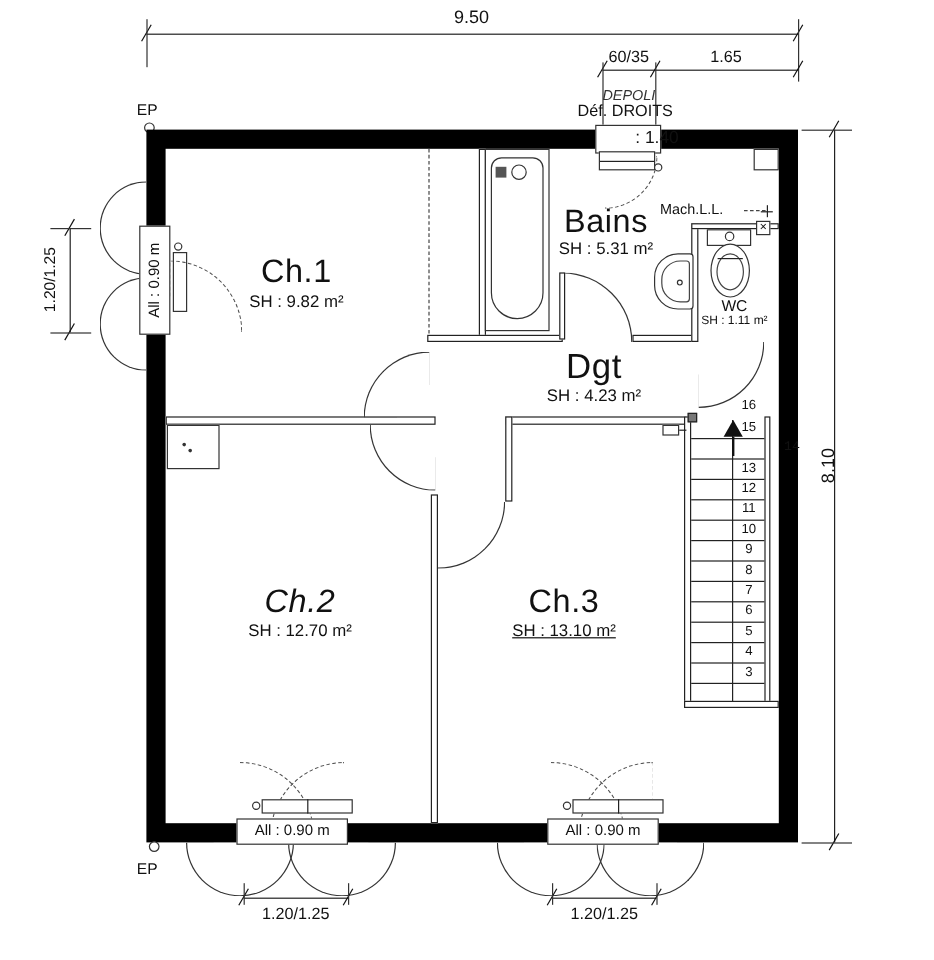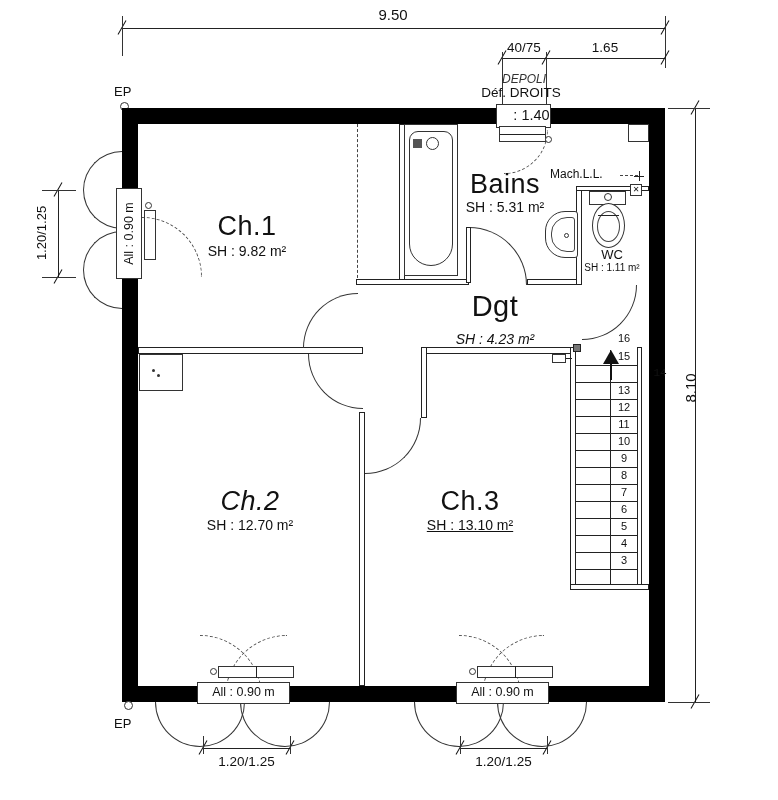--- a/index.html
+++ b/index.html
@@ -42,21 +42,21 @@
 </head>
 <body>
 
 <div class="abs dim c txt" style="left:343px;top:6px;width:100px;height:16px;font-size:15px;">9.50</div>
 <div class="abs lh" style="left:122px;top:28px;width:543px;"></div>
 <div class="abs tick" style="left:114px;top:27px;"></div>
 <div class="abs tick" style="left:657px;top:27px;"></div>
 <div class="abs xl" style="left:122px;top:16px;width:1px;height:40px;"></div>
 <div class="abs xl" style="left:665px;top:16px;width:1px;height:52px;"></div>
 
-<div class="abs dim c txt" style="left:494px;top:40px;width:60px;height:16px;font-size:13.5px;">40/75</div>
+<div class="abs dim c txt" style="left:494px;top:40px;width:60px;height:16px;font-size:13.5px;">60/35</div>
 <div class="abs dim c txt" style="left:575px;top:40px;width:60px;height:16px;font-size:13.5px;">1.65</div>
 <div class="abs lh" style="left:502px;top:58px;width:163px;"></div>
 <div class="abs tick" style="left:494px;top:57px;"></div>
 <div class="abs tick" style="left:538px;top:57px;"></div>
 <div class="abs tick" style="left:657px;top:57px;"></div>
 <div class="abs xl" style="left:502px;top:52px;width:1px;height:52px;"></div>
 <div class="abs xl" style="left:546px;top:52px;width:1px;height:52px;"></div>
 
 <div class="abs c txt" style="left:489px;top:72px;width:70px;height:13px;font-size:12px;font-style:italic;color:#333;">DEPOLI</div>
 <div class="abs c txt" style="left:461px;top:85px;width:120px;height:16px;font-size:13.5px;">Déf. DROITS</div>
@@ -82,21 +82,21 @@
 
 <div class="abs semi-l" style="left:83px;top:151px;width:39px;height:78px;"></div>
 <div class="abs semi-l" style="left:83px;top:231px;width:39px;height:78px;"></div>
 <div class="abs whiterect" style="left:116px;top:188px;width:26px;height:91px;"></div>
 <div class="abs small c txt rot90" style="left:83px;top:226px;width:92px;height:15px;font-size:12.5px;">All : 0.90 m</div>
 <div class="abs darc-tr" style="left:142px;top:217px;width:60px;height:60px;"></div>
 <div class="abs thinrect" style="left:144px;top:210px;width:12px;height:50px;"></div>
 <div class="abs circ" style="left:145px;top:202px;width:7px;height:7px;"></div>
 
 <div class="abs whiterect" style="left:496px;top:104px;width:55px;height:24px;"></div>
-<div class="abs dim c txt" style="left:496px;top:107px;width:55px;height:17px;font-size:14.5px;padding-left:16px;">: 1.40</div>
+<div class="abs dim c txt" style="left:512px;top:107px;width:55px;height:17px;font-size:14.5px;padding-left:16px;">: 1.40</div>
 <div class="abs darc-br" style="left:504px;top:130px;width:44px;height:44px;"></div>
 <div class="abs thinrect" style="left:499px;top:126px;width:47px;height:16px;background:#fff;"></div>
 <div class="abs lh" style="left:500px;top:134px;width:45px;"></div>
 <div class="abs circ" style="left:545px;top:136px;width:7px;height:7px;"></div>
 
 <div class="abs semi-b" style="left:155px;top:702px;width:90px;height:45px;"></div>
 <div class="abs semi-b" style="left:240px;top:702px;width:90px;height:45px;"></div>
 <div class="abs darc-tr" style="left:200px;top:635px;width:62px;height:62px;"></div>
 <div class="abs darc-tl" style="left:225px;top:635px;width:62px;height:62px;"></div>
 <div class="abs thinrect" style="left:218px;top:666px;width:76px;height:12px;background:#fff;"></div>
@@ -212,21 +212,21 @@
 <div class="abs" style="left:152px;top:369px;width:3px;height:3px;background:#333;border-radius:50%;"></div>
 <div class="abs" style="left:157px;top:374px;width:3px;height:3px;background:#333;border-radius:50%;"></div>
 
 <div class="abs room-name c txt" style="left:187px;top:211px;width:120px;height:30px;">Ch.1</div>
 <div class="abs room-area c txt" style="left:187px;top:243px;width:120px;height:17px;">SH : 9.82 m²</div>
 
 <div class="abs room-name c txt" style="left:440px;top:169px;width:130px;height:30px;">Bains</div>
 <div class="abs room-area c txt" style="left:440px;top:199px;width:130px;height:17px;">SH : 5.31 m²</div>
 
 <div class="abs room-name c txt" style="left:440px;top:290px;width:110px;height:32px;font-size:29px;">Dgt</div>
-<div class="abs room-area c txt" style="left:440px;top:331px;width:110px;height:17px;font-style:italic;">SH : 4.23 m²</div>
+<div class="abs room-area c txt" style="left:440px;top:321px;width:110px;height:17px;">SH : 4.23 m²</div>
 
 <div class="abs room-name c txt" style="left:190px;top:486px;width:120px;height:30px;font-style:italic;">Ch.2</div>
 <div class="abs room-area c txt" style="left:185px;top:517px;width:130px;height:17px;">SH : 12.70 m²</div>
 
 <div class="abs room-name c txt" style="left:410px;top:486px;width:120px;height:30px;">Ch.3</div>
 <div class="abs room-area c txt" style="left:405px;top:517px;width:130px;height:17px;text-decoration:underline;">SH : 13.10 m²</div>
 
 <div class="abs c txt" style="left:587px;top:247px;width:50px;height:15px;font-size:13px;">WC</div>
 <div class="abs c txt" style="left:577px;top:262px;width:70px;height:12px;font-size:10px;">SH : 1.11 m²</div>
 

